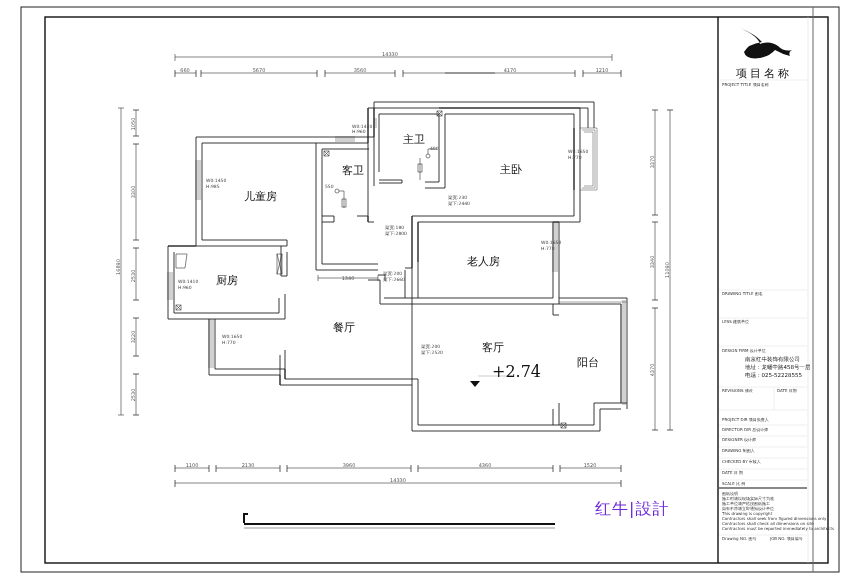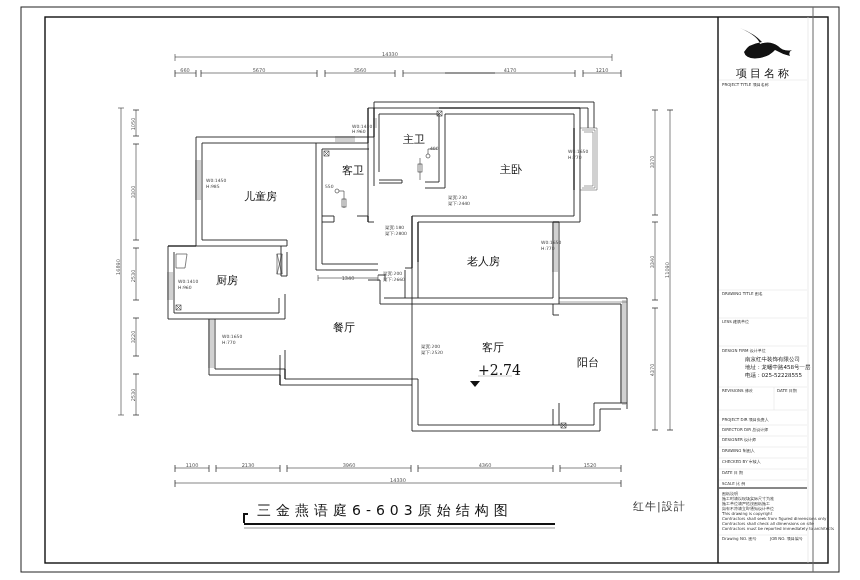--- a/index.html
+++ b/index.html
@@ -6,23 +6,23 @@
   body { width:860px; height:580px; position:relative; overflow:hidden; font-family:"DejaVu Sans", sans-serif; }
   .sheet { position:absolute; left:0; top:0; width:860px; height:580px; }
   svg text { font-family:"DejaVu Sans", sans-serif; }
   .room-label { font-size:11px; fill:#111; }
   .dim { font-size:5px; fill:#555; }
   .note { font-size:4.5px; fill:#444; }
   .tb-label { font-size:4px; fill:#333; }
   .tb-text { font-size:5.5px; fill:#111; }
   .title-bar { position:absolute; left:243px; top:500px; height:22px; display:flex; align-items:center; }
   .title-text { font-size:14px; letter-spacing:5px; color:#111; font-family:"DejaVu Sans", sans-serif; padding-left:14px; }
-  .brand-sig { position:absolute; left:595px; top:499px; font-size:11px; color:#404040; letter-spacing:1px; font-family:"DejaVu Sans", sans-serif;margin-left:38px; }
+  .brand-sig { position:absolute; left:595px; top:499px; font-size:16px; color:#6d28d9; letter-spacing:1px; font-family:"DejaVu Sans", sans-serif; }
   .logo-text { position:absolute; left:736px; top:66px; font-size:11px; color:#111; letter-spacing:3px; font-family:"DejaVu Sans", sans-serif; }
-  .level { position:absolute; left:478px; top:362px; font-size:14px; color:#111; font-family:"DejaVu Serif", serif; }
+  .level { position:absolute; left:492px; top:362px; font-size:16px; color:#111; font-family:"DejaVu Serif", serif; }
 </style>
 </head>
 <body>
 
 <div class="sheet">
 <svg width="860" height="580" viewBox="0 0 860 580" xmlns="http://www.w3.org/2000/svg">
 
   <rect x="21" y="7" width="818" height="565" fill="none" stroke="#222" stroke-width="1"></rect>
   <rect x="45" y="17" width="783" height="546" fill="none" stroke="#111" stroke-width="1.4"></rect>
   <line x1="718" y1="17" x2="718" y2="563" stroke="#111" stroke-width="1.4"></line>
@@ -337,18 +337,15 @@
   </g>
 
   <g>
     <path d="M244 523 V514 H248" fill="none" stroke="#111" stroke-width="2"></path>
     <line x1="244" y1="524" x2="555" y2="524" stroke="#111" stroke-width="2"></line>
     <line x1="244" y1="528" x2="555" y2="528" stroke="#999" stroke-width="1"></line>
   </g>
 </svg>
 
 <div class="logo-text">项目名称</div>
-<div class="title-bar">
-  <span class="title-text">三金燕语庭6-603原始结构图</span>
-</div>
 <div class="brand-sig">红牛|設計</div>
 <div class="level">+2.74</div>
 </div>
 
 </body></html>

